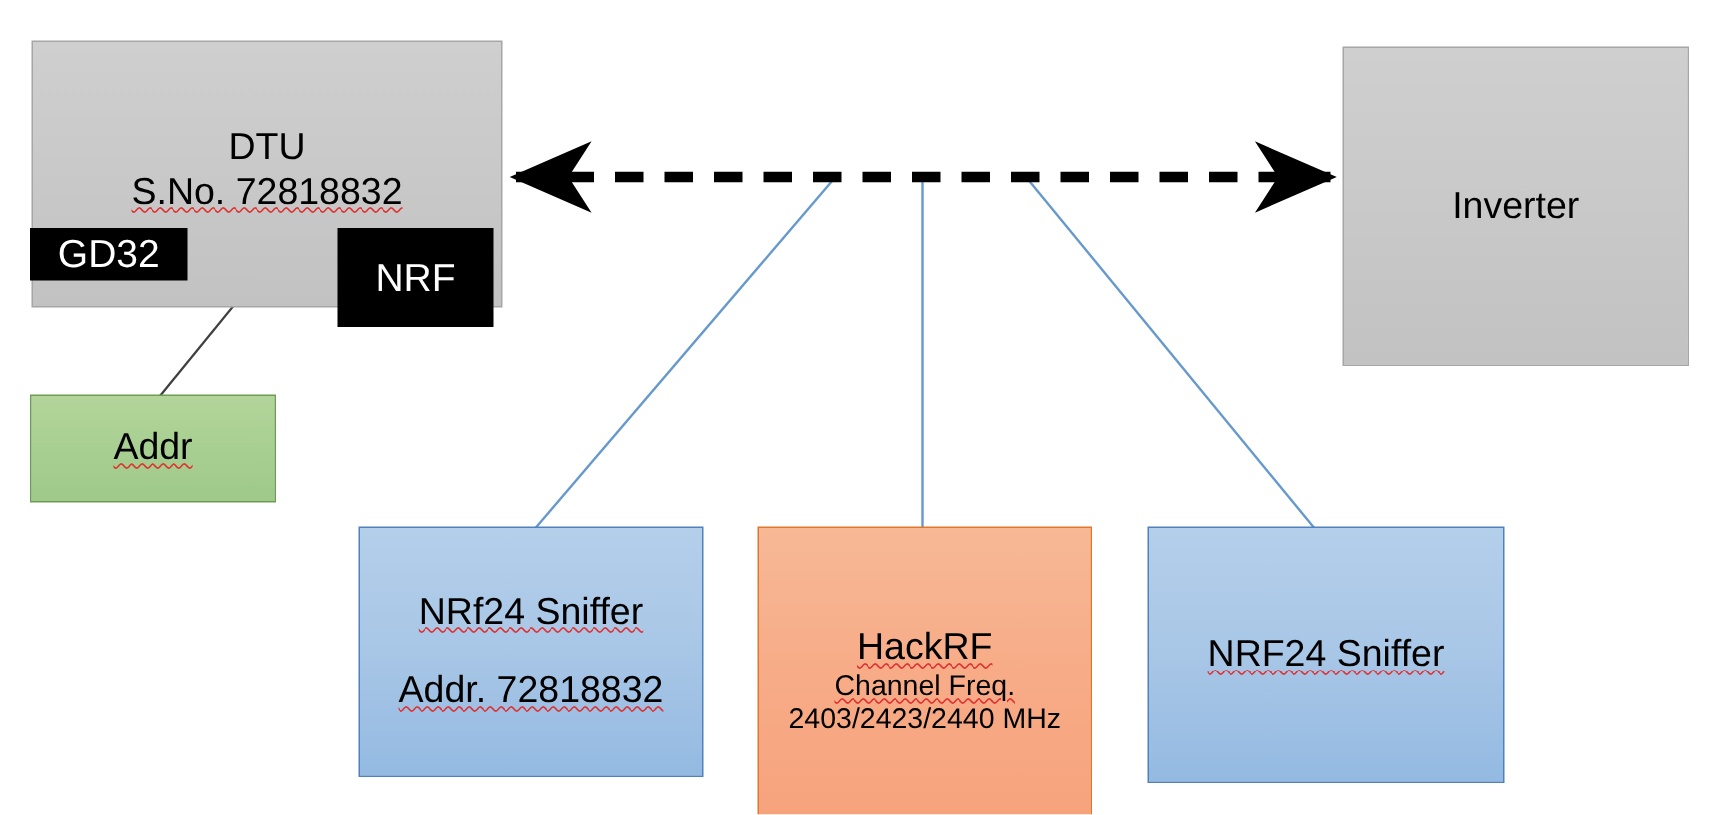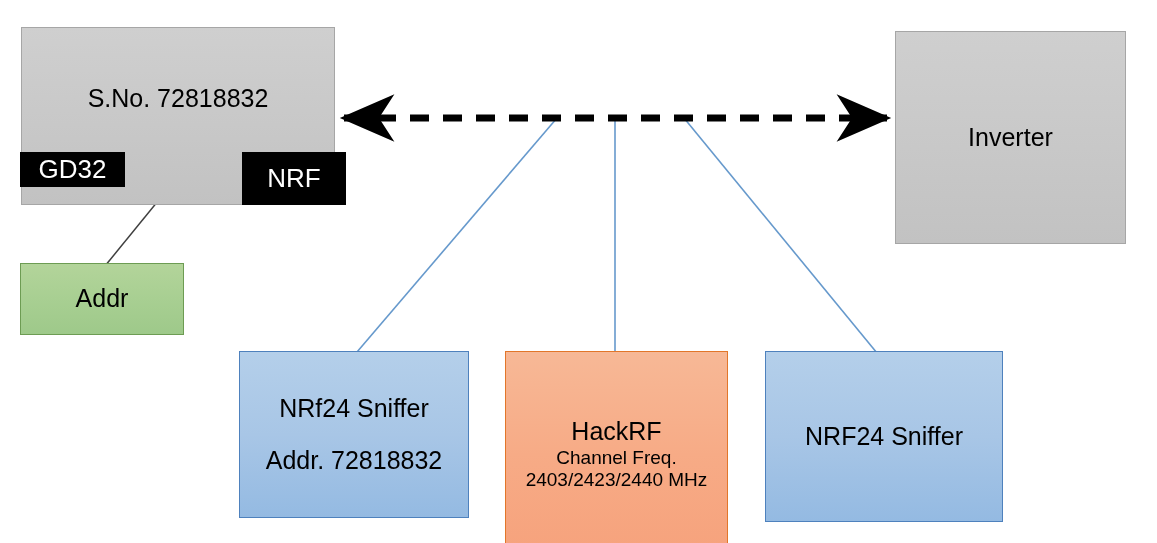--- a/index.html
+++ b/index.html
@@ -43,21 +43,21 @@
   #inverter-box { left: 895px; top: 31px; width: 231px; height: 213px; }
 
   
   .chip-box {
     background: #000000;
     color: #ffffff;
     font-size: 26px;
     border: 0;
   }
   #gd32-box { left: 20px; top: 152px; width: 105px; height: 35px; }
-  #nrf-box  { left: 242px; top: 152px; width: 104px; height: 53px; }
+  #nrf-box  { left: 225px; top: 152px; width: 104px; height: 66px; }
 
   
   #logic-box {
     left: 20px; top: 263px; width: 164px; height: 72px;
     background: linear-gradient(180deg, #b3d49a 0%, #a8cf92 50%, #9ec98a 100%);
     border: 1px solid #6d9c53;
     color: #000000;
     font-size: 25px;
   }
 
@@ -74,20 +74,21 @@
   #hackrf-box {
     left: 505px; top: 351px; width: 223px; height: 207px;
     background: linear-gradient(180deg, #f7b896 0%, #f7ab86 50%, #f6a27c 100%);
     border: 1px solid #e2762a;
     color: #000000;
   }
   #hackrf-title { font-size: 25px; }
   .hackrf-sub { font-size: 19px; }
 
   .squiggle {
+    text-decoration: underline;
     text-decoration-style: wavy;
     text-decoration-color: #e03131;
     text-decoration-thickness: 1px;
     text-underline-offset: 2px;
   }
 
   svg.overlay {
     position: absolute;
     left: 0;
     top: 0;
@@ -123,20 +124,21 @@
 
     <line x1="344" y1="118" x2="887" y2="118" stroke="#000000" stroke-width="7" stroke-dasharray="19 14" marker-start="url(#arrow-start)" marker-end="url(#arrow-end)"></line>
 
     <line x1="105" y1="266" x2="180" y2="174" stroke="#3f3f3f" stroke-width="1.5"></line>
 
     <line x1="131" y1="180" x2="227" y2="180" stroke="#000000" stroke-width="1.6" marker-start="url(#arrow-start-thin)" marker-end="url(#arrow-end-thin)"></line>
   </svg>
 
   <div class="box grey-box" id="dtu-box">
     <div id="dtu-text-wrap">
+      <div>DTU</div>
       <div class="squiggle">S.No. 72818832</div>
     </div>
   </div>
 
   <div class="box chip-box" id="gd32-box">
     <span>GD32</span>
   </div>
 
   <div class="box chip-box" id="nrf-box">
     <span>NRF</span>

